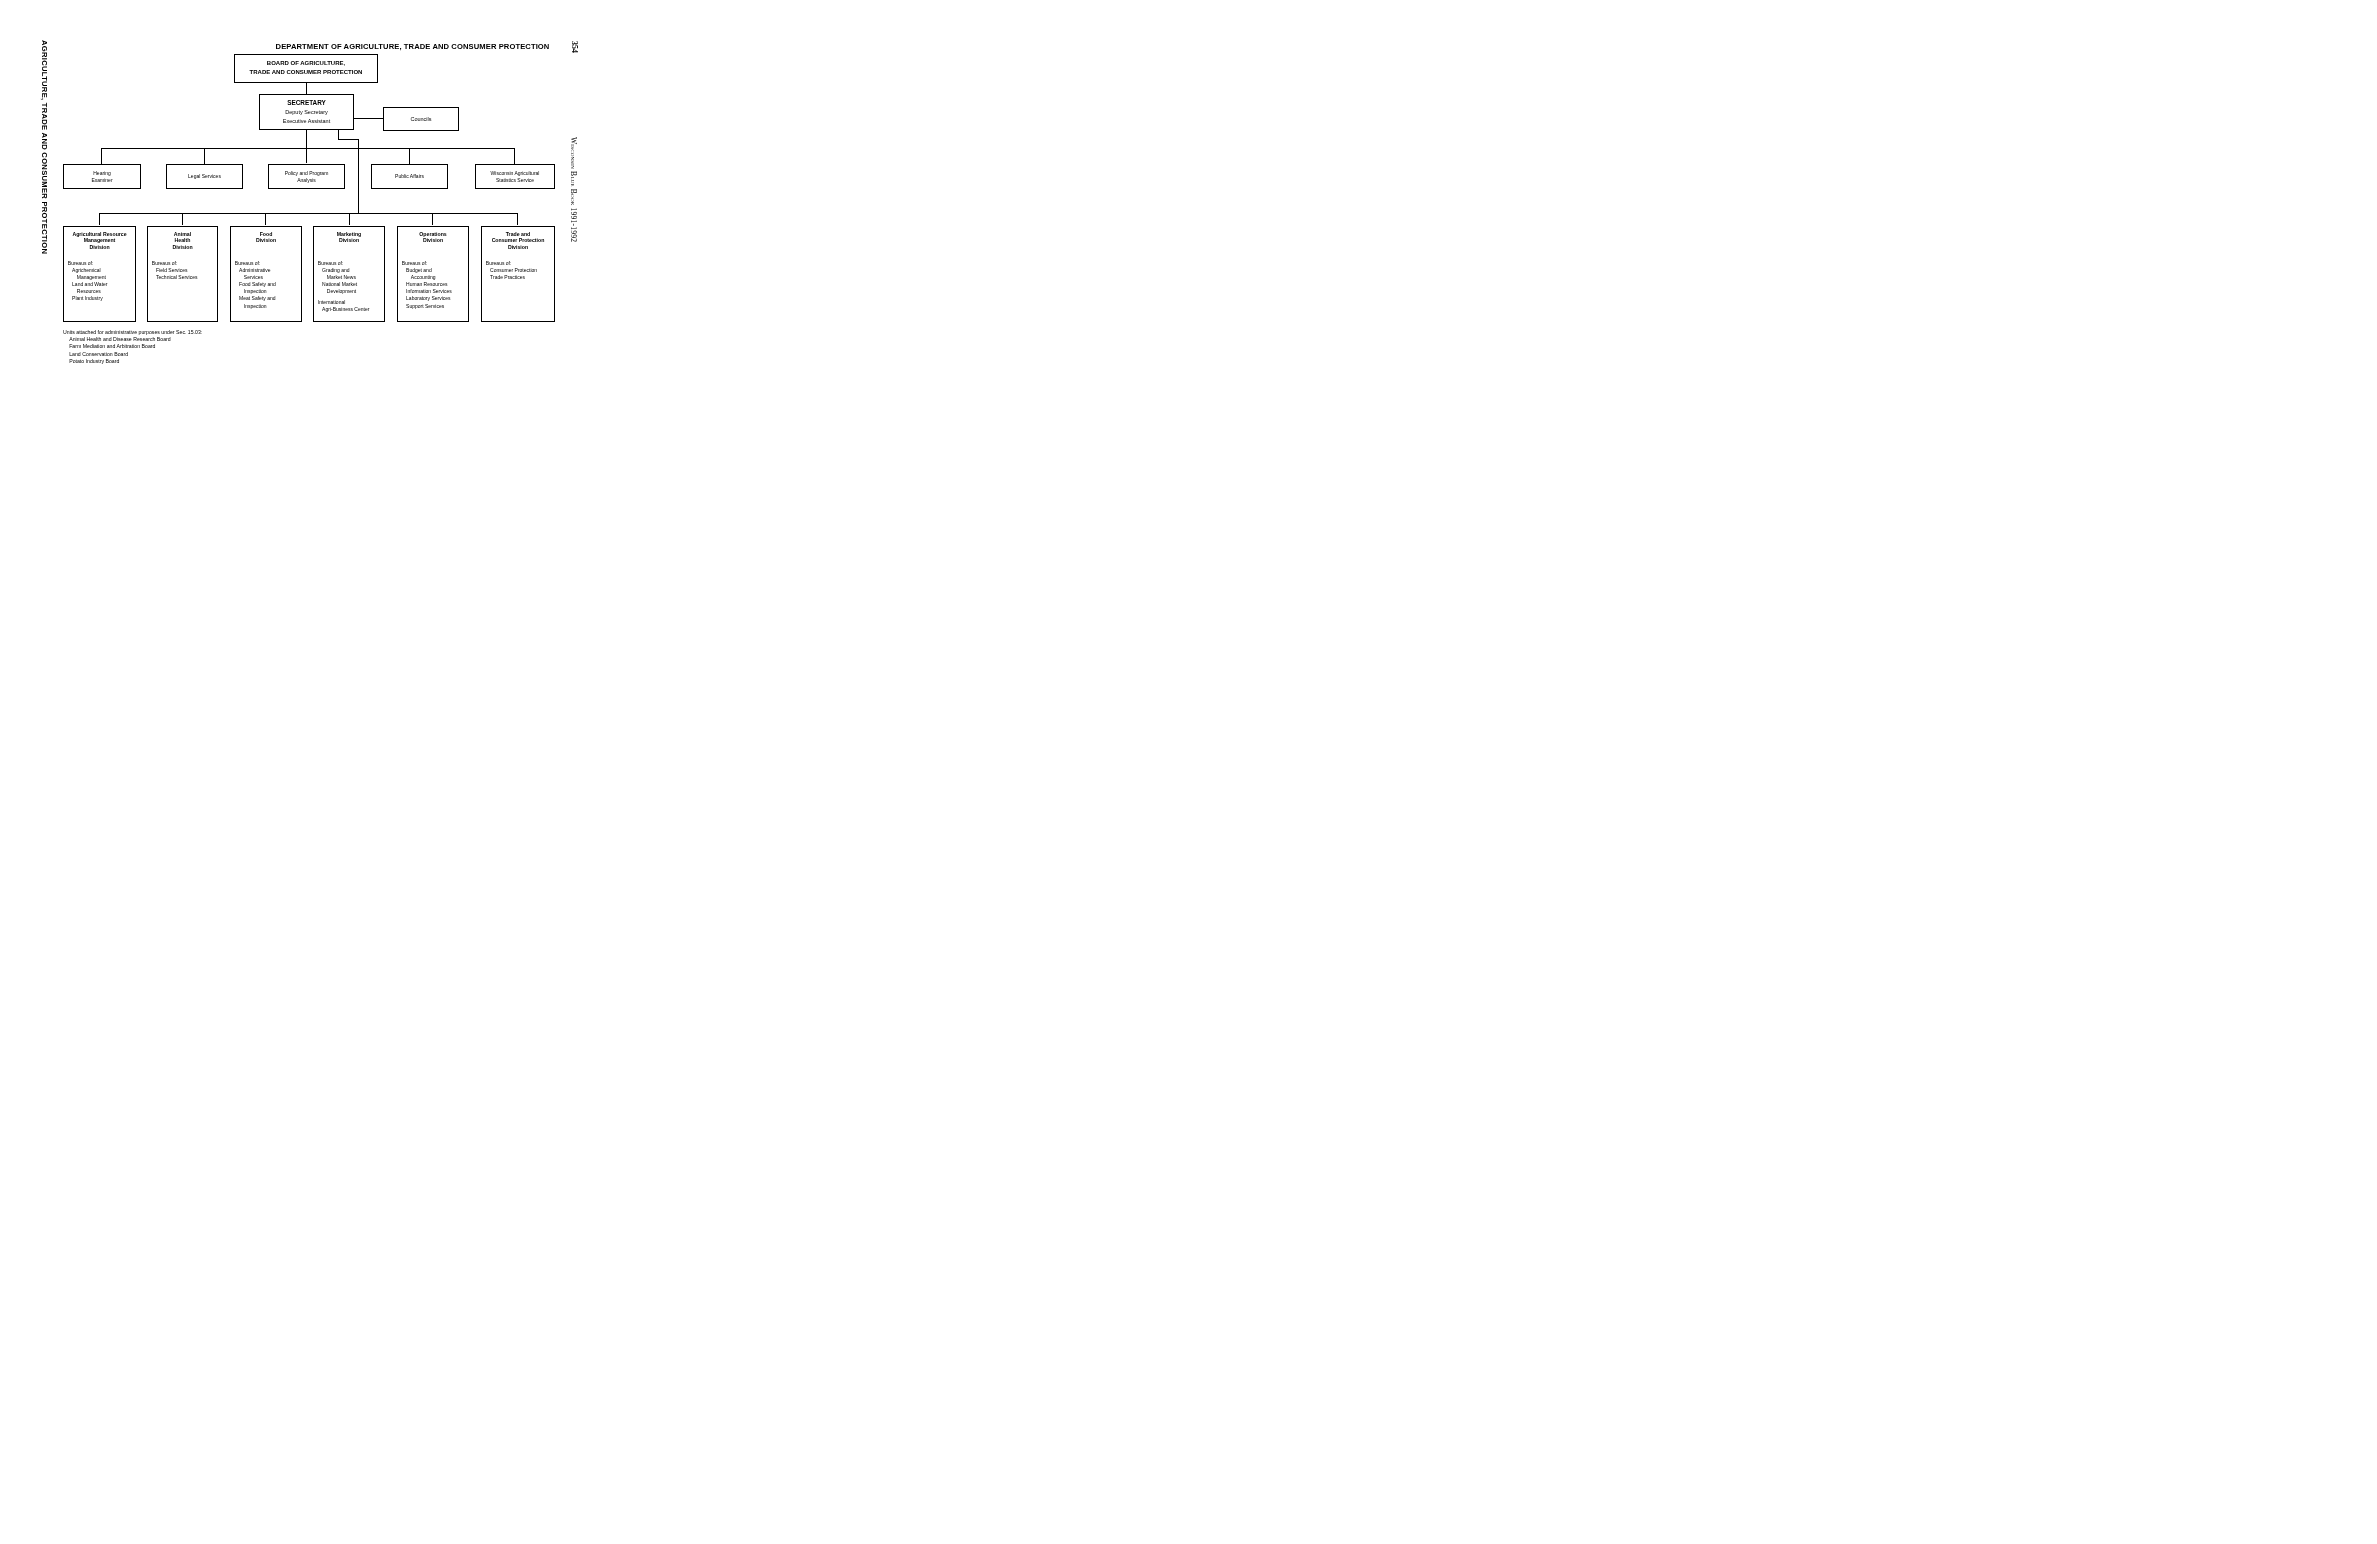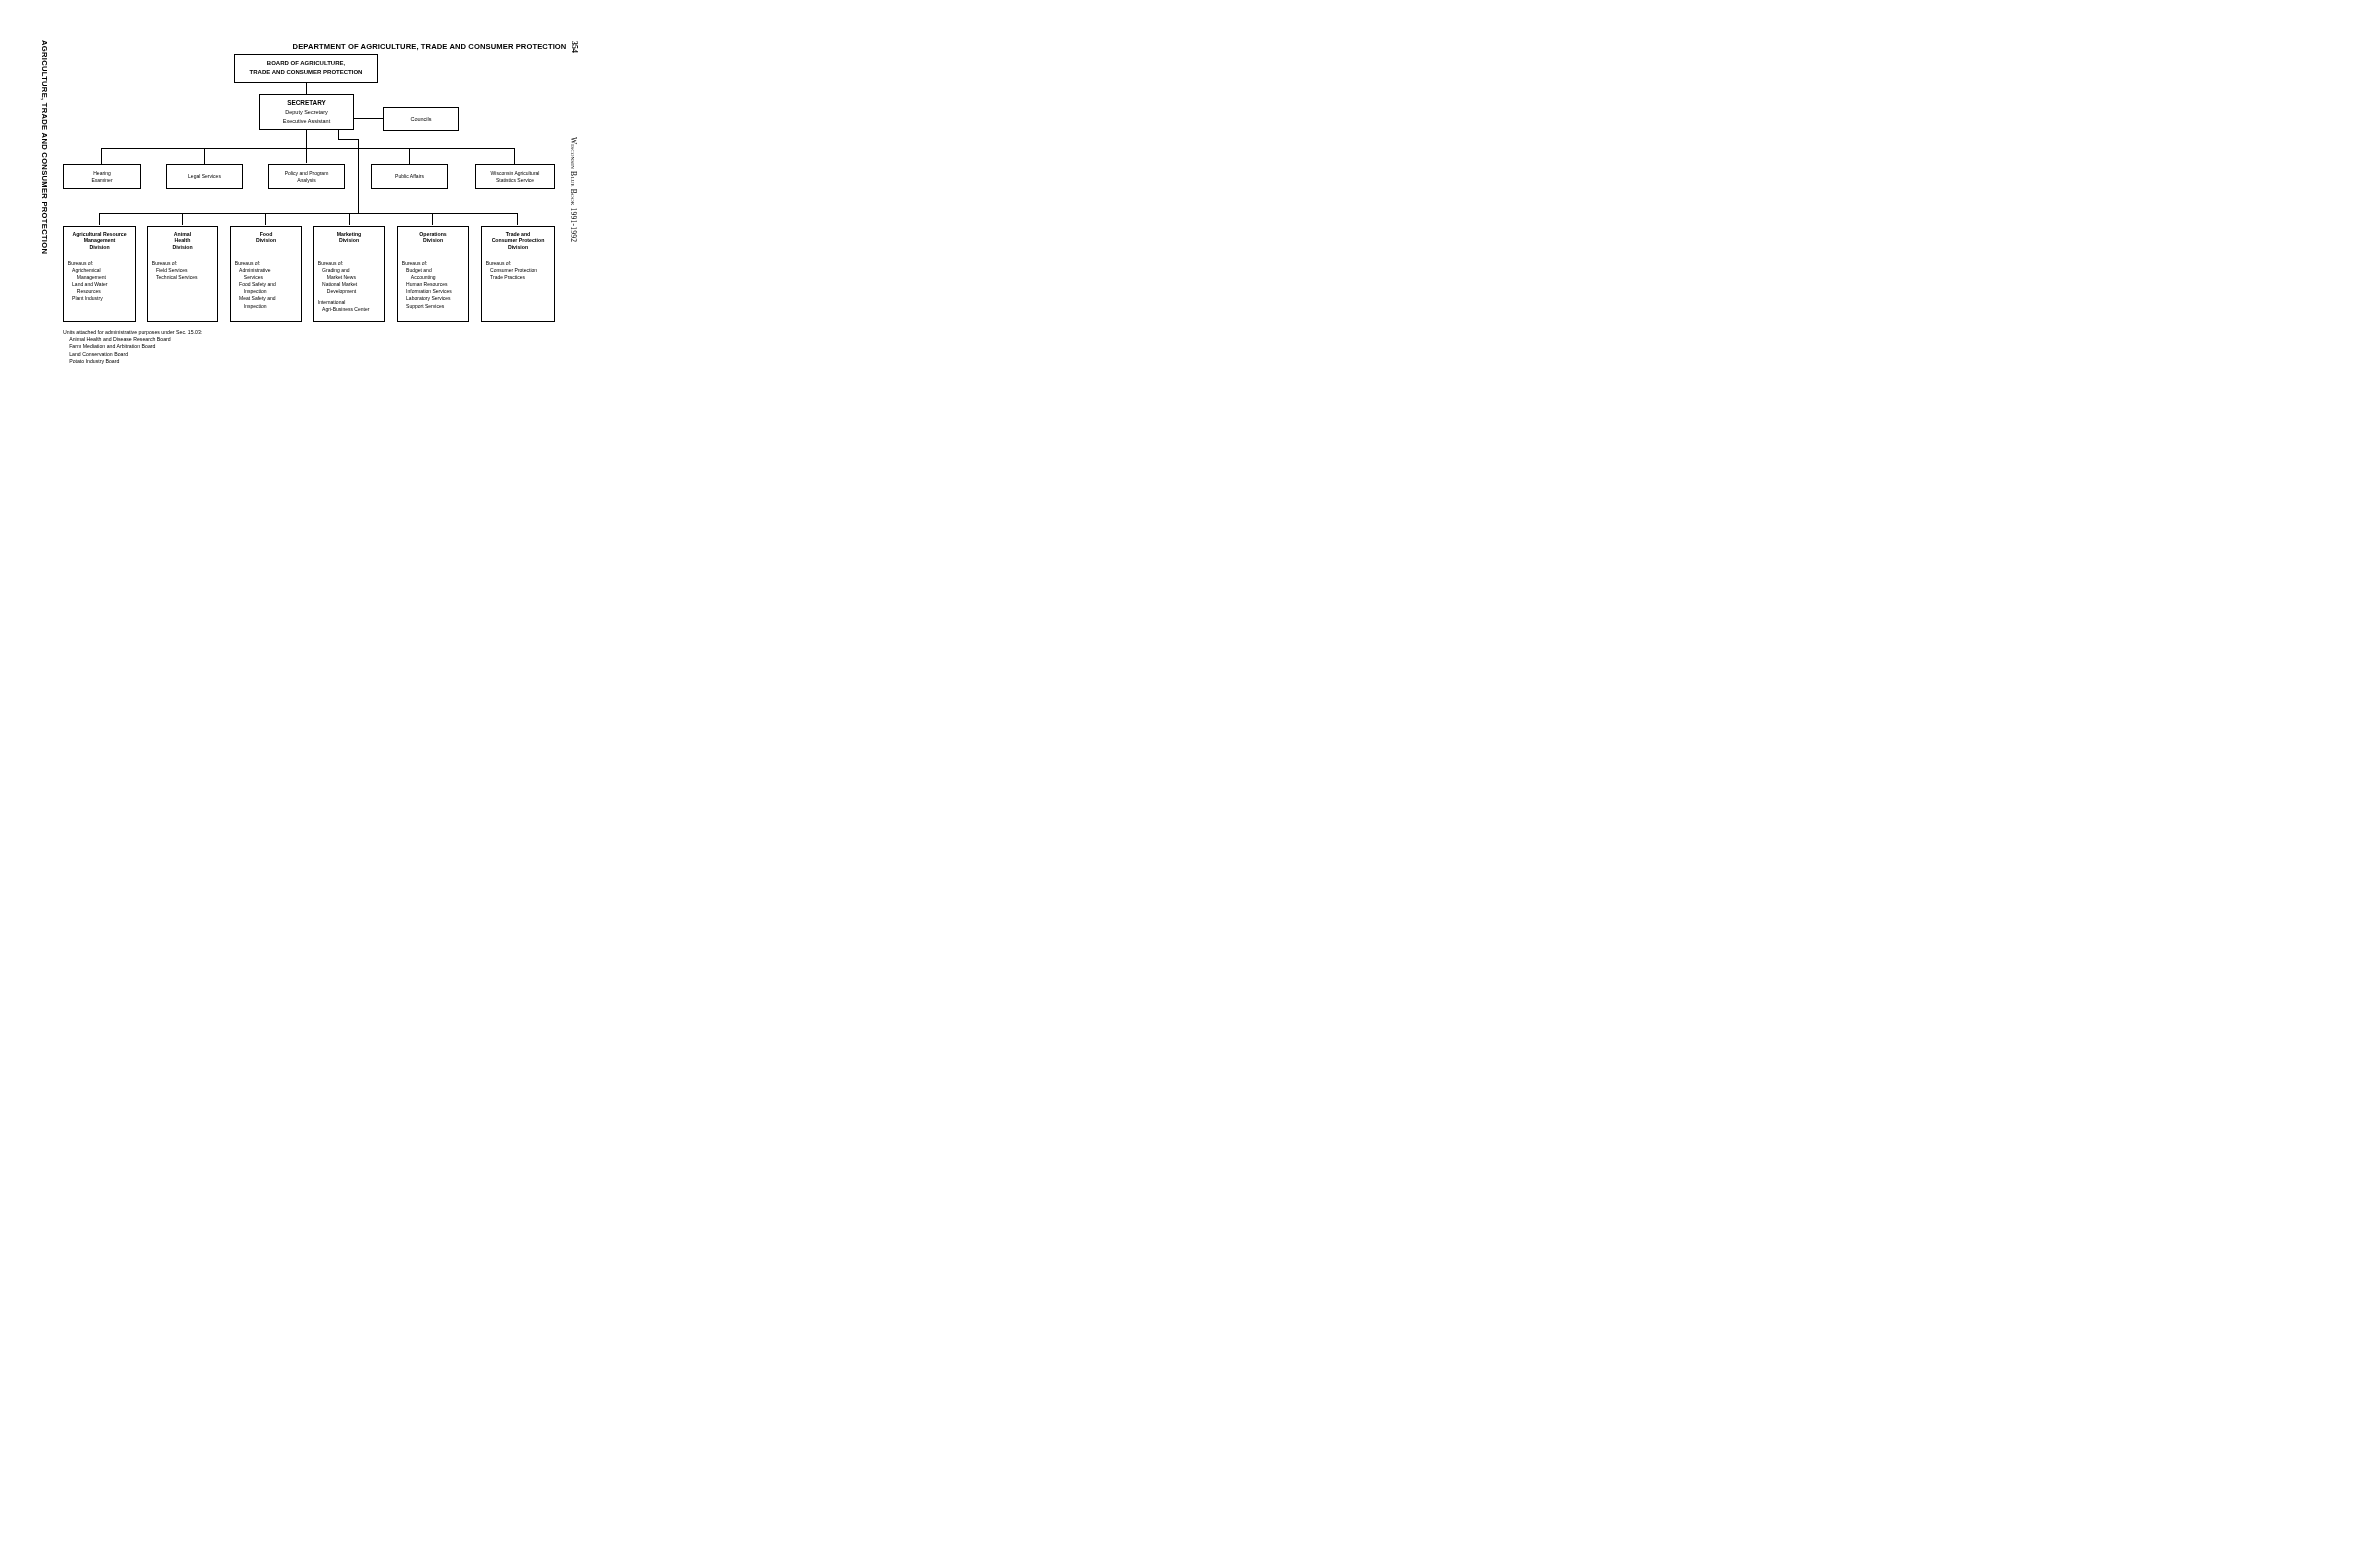--- a/index.html
+++ b/index.html
@@ -6,21 +6,21 @@
   .page {
     position:relative; width:621px; height:386px; background:#ffffff;
     font-family:"Liberation Sans", sans-serif; color:#000; overflow:hidden;
   }
   .box { position:absolute; box-sizing:border-box; border:1px solid #000; background:#fff; }
   .bthick { border-width:1.4px 1px; }
   .lh, .lv { position:absolute; background:#000; }
   .lh { height:1px; } .lv { width:1px; }
 
   #page-title {
-    position:absolute; left:288px; top:42px; width:283px; text-align:center;
+    position:absolute; left:271px; top:42px; width:283px; text-align:center;
     font-weight:bold; font-size:7.6px; letter-spacing:0.1px; white-space:nowrap;
   }
   .vtext { position:absolute; writing-mode:vertical-rl; text-orientation:mixed; white-space:nowrap; }
   #left-caption  { left:40px;  top:40px;  font-weight:bold; font-size:7.6px; letter-spacing:0.3px; }
   #right-caption { left:569px; top:137px; font-family:"Liberation Serif", serif; font-variant:small-caps; font-size:7.6px; letter-spacing:0.2px; }
   #page-number   { left:570px; top:41px;  font-family:"Liberation Serif", serif; font-weight:bold; font-size:8px; }
 
   .board-text { padding-top:4.3px; text-align:center; font-weight:bold; font-size:6px; line-height:8.6px; }
   .sec-title  { margin-top:3.8px; text-align:center; font-weight:bold; font-size:6.4px; }
   .sec-sub    { margin-top:3.3px; text-align:center; font-size:5.5px; }

